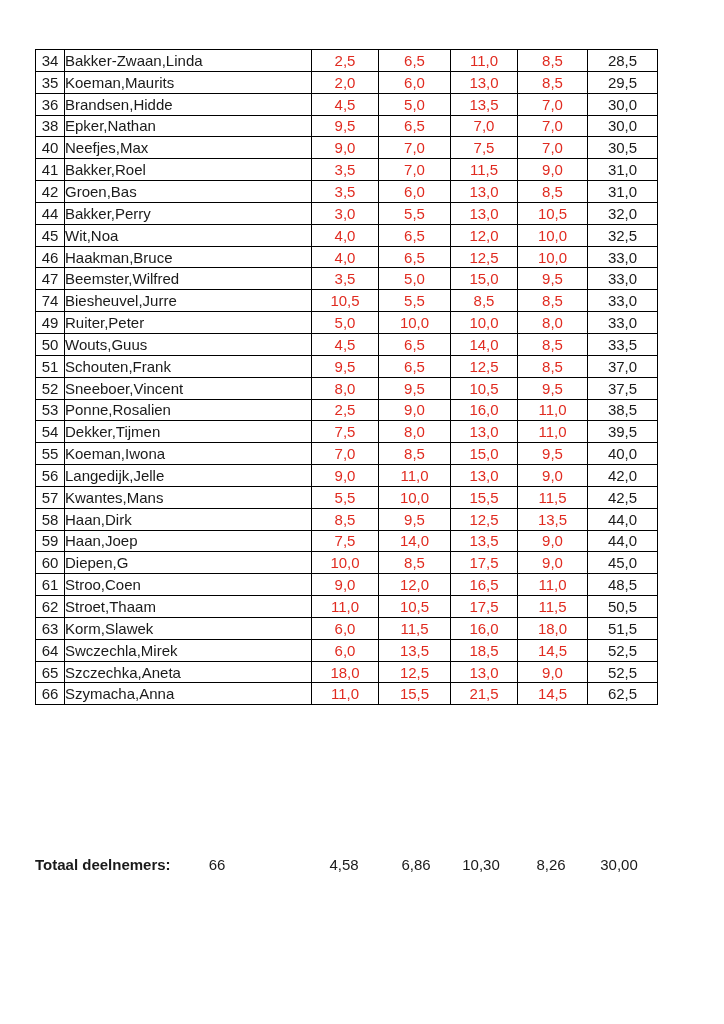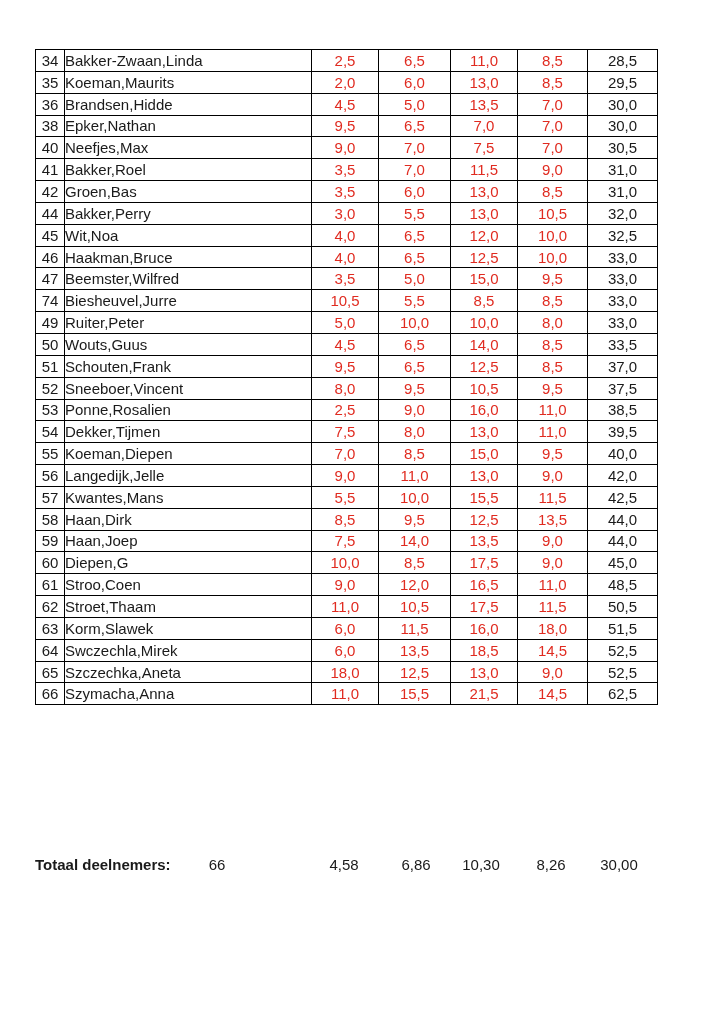--- a/index.html
+++ b/index.html
@@ -224,21 +224,21 @@
           <td class="rank">54</td>
           <td class="name">Dekker,Tijmen</td>
           <td class="score" style="color: rgb(224, 43, 32);">7,5</td>
           <td class="score" style="color: rgb(224, 43, 32);">8,0</td>
           <td class="score" style="color: rgb(224, 43, 32);">13,0</td>
           <td class="score" style="color: rgb(224, 43, 32);">11,0</td>
           <td class="total">39,5</td>
         </tr>
         <tr>
           <td class="rank">55</td>
-          <td class="name">Koeman,Diepen</td>
+          <td class="name">Koeman,Iwona</td>
           <td class="score" style="color: rgb(224, 43, 32);">7,0</td>
           <td class="score" style="color: rgb(224, 43, 32);">8,5</td>
           <td class="score" style="color: rgb(224, 43, 32);">15,0</td>
           <td class="score" style="color: rgb(224, 43, 32);">9,5</td>
           <td class="total">40,0</td>
         </tr>
         <tr>
           <td class="rank">56</td>
           <td class="name">Langedijk,Jelle</td>
           <td class="score" style="color: rgb(224, 43, 32);">9,0</td>

